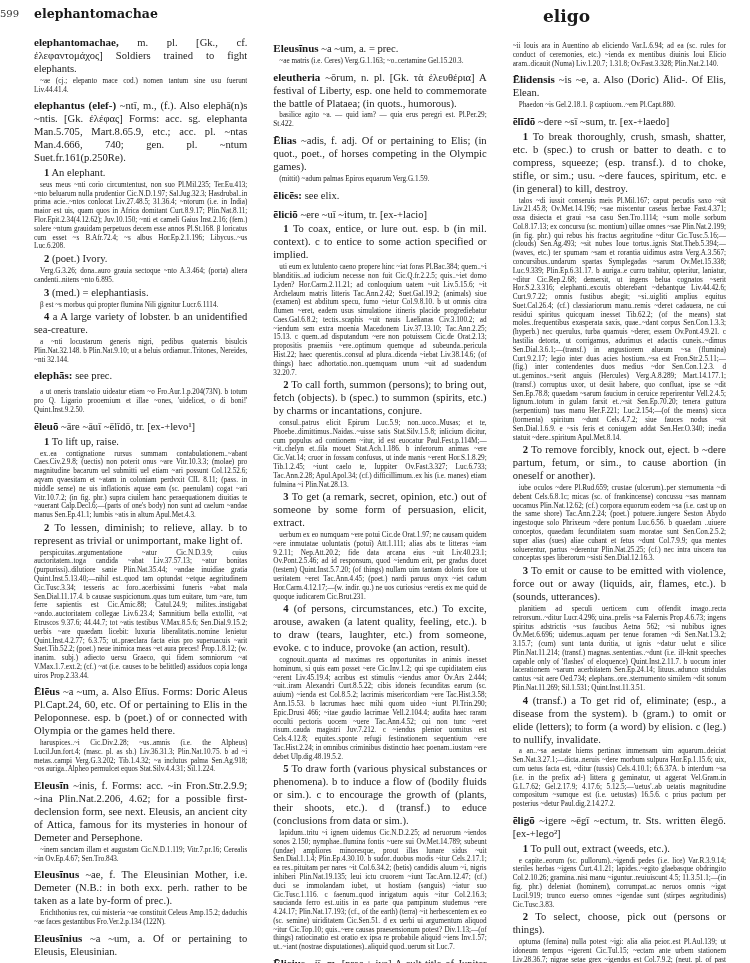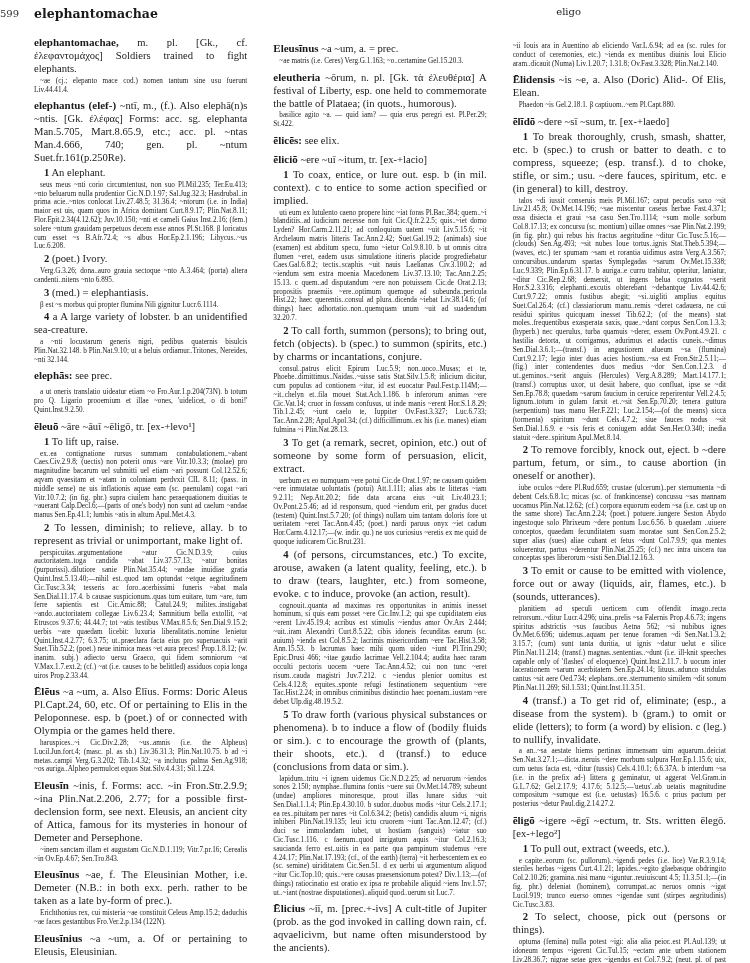--- a/index.html
+++ b/index.html
@@ -7,21 +7,21 @@
     width: 750px; height: 963px; overflow: hidden;
     font-family: "DejaVu Serif", "Liberation Serif", serif;
     color: #1a1a1a;
     position: relative;
   }
   .header {
     position: absolute; top: 0; left: 0; width: 602px; height: 24px;
   }
   .hdr-left { position: absolute; left: 34px; top: 6px; font-weight: bold; font-size: 12.5px; }
   .hdr-center { position: absolute; left: 0; width: 750px; top: 8px; text-align: left; font-size: 10px; color: #333; }
-  .hdr-right { position: absolute; right: 21px; top: 6px; font-weight: normal; font-size: 10px; }
+  .hdr-right { position: absolute; right: 12px; top: 6px; font-weight: bold; font-size: 17px; }
 
   .columns {
     position: absolute; top: 36px; left: 34px; width: 692px; height: 930px;
     display: flex; gap: 24px; justify-content: space-between;
   }
   .col { flex: 1 1 0; overflow: hidden; font-size: 9.6px; line-height: 1.18; text-align: justify; }
   .col.mid, .col.right { padding-left: 2px; margin-top: 6px; }
 
   .entry { margin: 0 0 5px 0; }
   .def-lead {
@@ -72,50 +72,54 @@
         <p class="sense"><span class="num">4</span> <span>a A large variety of lobster. b an unidentified sea-creature.</span></p>
         <p class="cite">a ~nti locustarum generis nigri, pedibus quaternis bisulcis Plin.Nat.32.148. b Plin.Nat.9.10; ut a beluis ordiamur..Tritones, Nereides, ~nti 32.144.</p>
       </div>
       <div class="entry">
         <p class="def-lead"><span class="hw">elephās:</span> <span>see prec.</span></p>
       </div>
       <div class="entry">
         <p class="cite">a ut oneris translatio uideatur etiam ~o Fro.Aur.1.p.204(73N). b totum pro Q. Ligario prooemium et illae ~ones, 'uidelicet, o di boni!' Quint.Inst.9.2.50.</p>
       </div>
       <div class="entry">
-        <p class="def-lead"><span class="hw">ēleuō</span> <span>~āre ~āuī ~ēligō, tr. [ex-+levo¹]</span></p>
+        <p class="def-lead"><span class="hw">ēleuō</span> <span>~āre ~āuī ~ēlīdō, tr. [ex-+levo¹]</span></p>
         <p class="sense"><span class="num">1</span> <span>To lift up, raise.</span></p>
         <p class="cite">ex..ea contignatione rursus summam contabulationem..~abant Caes.Civ.2.9.8; (uectis) non poterit onus ~are Vitr.10.3.3; (molae) pro magnitudine bacarum uel submitti uel etiam ~ari possunt Col.12.52.6; aqvam qvaesitam et ~atam in coloniam perdvxit CIL 8.11; (pass. in middle sense) ne uis inflationis aquae eam (sc. paenulam) cogat ~ari Vitr.10.7.2; (in fig. phr.) supra ciuilem hanc peraequationem diuitias te ~auerant Calp.Decl.6;—(parts of one's body) non sunt ad caelum ~andae manus Sen.Ep.41.1; lumbis ~atis in altum Apul.Met.4.3.</p>
         <p class="sense"><span class="num">2</span> <span>To lessen, diminish; to relieve, allay. b to represent as trivial or unimportant, make light of.</span></p>
         <p class="cite">perspicuitas..argumentatione ~atur Cic.N.D.3.9; cuius auctoritatem..toga candida ~abat Liv.37.57.13; ~atur bonitas (purpurissi)..dilutiore sanie Plin.Nat.35.44; ~andae inuidiae gratia Quint.Inst.5.13.40;—nihil est..quod tam optundat ~etque aegritudinem Cic.Tusc.3.34; tesseris ac foro..acerbissimi funeris ~abat mala Sen.Dial.11.17.4. b causae suspicionum..quas tum euitare, tum ~are, tum ferre sapientis est Cic.Amic.88; Catul.24.9; milites..instigabat ~ando..auctoritatem collegae Liv.6.23.4; Samnitium bella extollit, ~at Etruscos 9.37.6; 44.44.7; tot ~atis testibus V.Max.8.5.6; Sen.Dial.9.15.2; uerbis ~are quaedam licebit: luxuria liberalitatis..nomine lenietur Quint.Inst.4.2.77; 6.3.75; ut..praeclara facta eius pro superuacuis ~arit Suet.Tib.52.2; (poet.) neue inimica meas ~et aura preces! Prop.1.8.12; (w. inanim. subj.) adiecto uersu Graeco, qui fidem somniorum ~at V.Max.1.7.ext.2; (cf.) ~at (i.e. causes to be belittled) assiduos copia longa uiros Prop.2.33.44.</p>
       </div>
       <div class="entry">
         <p class="def-lead"><span class="hw">Ēlēus</span> <span>~a ~um, a. Also Ēlīus. Forms: Doric Aleus Pl.Capt.24, 60, etc. Of or pertaining to Elis in the Peloponnese. esp. b (poet.) of or connected with Olympia or the games held there.</span></p>
         <p class="cite">haruspices..~i Cic.Div.2.28; ~us..amnis (i.e. the Alpheus) Lucil.Jun.fort.4; (masc. pl. as sb.) Liv.36.31.3; Plin.Nat.10.75. b ad ~i metas..campi Verg.G.3.202; Tib.1.4.32; ~a inclutus palma Sen.Ag.918; ~os auriga..Alpheo permulcet equos Stat.Silv.4.4.31; Sil.1.224.</p>
       </div>
       <div class="entry">
-        <p class="def-lead"><span class="hw">Eleusīn</span> <span>~inis, f. Forms: acc. ~in Fron.Str.2.9.9; ~ina Plin.Nat.2.206, 2.77; for a possible first-declension form, see next. Eleusis, an ancient city of Attica, famous for its mysteries in honour of Demeter and Persephone.</span></p>
+        <p class="def-lead"><span class="hw">Eleusīn</span> <span>~inis, f. Forms: acc. ~in Fron.Str.2.9.9; ~ina Plin.Nat.2.206, 4.62; for a possible first-declension form, see next. Eleusis, an ancient city of Attica, famous for its mysteries in honour of Demeter and Persephone.</span></p>
         <p class="cite">~inem sanctam illam et augustam Cic.N.D.1.119; Vitr.7.pr.16; Cerealis ~in Ov.Ep.4.67; Sen.Tro.843.</p>
       </div>
       <div class="entry">
         <p class="def-lead"><span class="hw">Eleusīnus</span> <span>~ae, f. The Eleusinian Mother, i.e. Demeter (N.B.: in both exx. perh. rather to be taken as a late by-form of prec.).</span></p>
         <p class="cite">Erichthonius rex, cui misteria ~ae constituit Celeus Amp.15.2; daduchis ~ae faces gestantibus Fro.Ver.2.p.134 (122N).</p>
       </div>
       <div class="entry">
         <p class="def-lead"><span class="hw">Eleusīnius</span> <span>~a ~um, a. Of or pertaining to Eleusis, Eleusinian.</span></p>
       </div>
     </div>
   <div class="col mid" id="col-middle">
       <div class="entry">
         <p class="def-lead"><span class="hw">Eleusīnus</span> <span>~a ~um, a. = prec.</span></p>
         <p class="cite">~ae matris (i.e. Ceres) Verg.G.1.163; ~o..certamine Gel.15.20.3.</p>
       </div>
       <div class="entry">
         <p class="def-lead"><span class="hw">eleutheria</span> <span>~ōrum, n. pl. [Gk. τὰ ἐλευθέρια] A festival of Liberty, esp. one held to commemorate the battle of Plataea; (in quots., humorous).</span></p>
         <p class="cite">basilice agito ~a. — quid iam? — quia erus peregri est. Pl.Per.29; St.422.</p>
+      </div>
+      <div class="entry">
+        <p class="def-lead"><span class="hw">Ēlias</span> <span>~adis, f. adj. Of or pertaining to Elis; (in quot., poet., of horses competing in the Olympic games).</span></p>
+        <p class="cite">(mittit) ~adum palmas Epiros equarum Verg.G.1.59.</p>
       </div>
       <div class="entry">
         <p class="def-lead"><span class="hw">ēlicēs:</span> <span>see elix.</span></p>
       </div>
       <div class="entry">
         <p class="def-lead"><span class="hw">ēliciō</span> <span>~ere ~uī ~itum, tr. [ex-+lacio]</span></p>
         <p class="sense"><span class="num">1</span> <span>To coax, entice, or lure out. esp. b (in mil. context). c to entice to some action specified or implied.</span></p>
         <p class="cite">uti eum ex lutulento caeno propere hinc ~iat foras Pl.Bac.384; quem..~i blanditiis..ad iudicium necesse non fuit Cic.Q.fr.2.2.5; quis..~iet domo Lyden? Hor.Carm.2.11.21; ad conloquium uatem ~uit Liv.5.15.6; ~it Archelaum matris litteris Tac.Ann.2.42; Suet.Gal.19.2; (animals) siue (examen) est abditum specu, fumo ~ietur Col.9.8.10. b ut omnis citra flumen ~eret, eadem usus simulatione itineris placide progrediebatur Caes.Gal.6.8.2; tectis..scaphis ~uit nauis Laelianas Civ.3.100.2; ad ~iendum sem extra moenia Macedonem Liv.37.13.10; Tac.Ann.2.25; 15.13. c quem..ad disputandum ~ere non potuissem Cic.de Orat.2.13; propositis praemiis ~ere..optimum quemque ad subeunda..pericula Hist.22; haec querentis..consul ad plura..dicenda ~iebat Liv.38.14.6; (of things) haec adhortatio..non..quemquam unum ~uit ad suadendum 32.20.7.</p>
         <p class="sense"><span class="num">2</span> <span>To call forth, summon (persons); to bring out, fetch (objects). b (spec.) to summon (spirits, etc.) by charms or incantations, conjure.</span></p>
         <p class="cite">consul..patrus elicit Epirum Luc.5.9; non..uoco..Musas; et te, Phoebe..dimittimus..Naidas..~uisse satis Stat.Silv.1.5.8; inlicium dicitur, cum populus ad contionem ~itur, id est euocatur Paul.Fest.p.114M;—~it..chelyn et..fila mouet Stat.Ach.1.186. b inferorum animas ~ere Cic.Vat.14; cruor in fossam confusus, ut inde manis ~erent Hor.S.1.8.29; Tib.1.2.45; ~iunt caelo te, Iuppiter Ov.Fast.3.327; Luc.6.733; Tac.Ann.2.28; Apul.Apol.34; (cf.) difficillimum..ex his (i.e. manes) etiam fulmina ~i Plin.Nat.28.13.</p>

